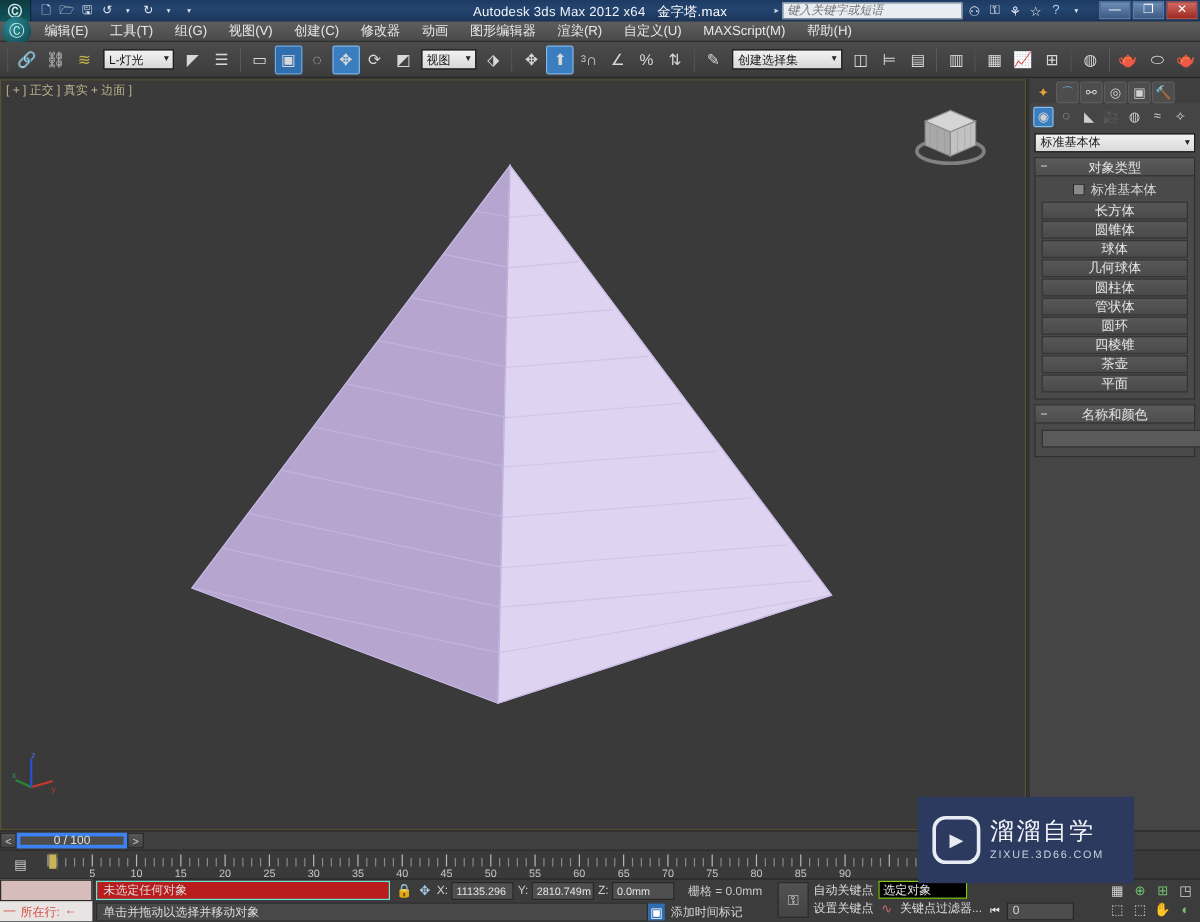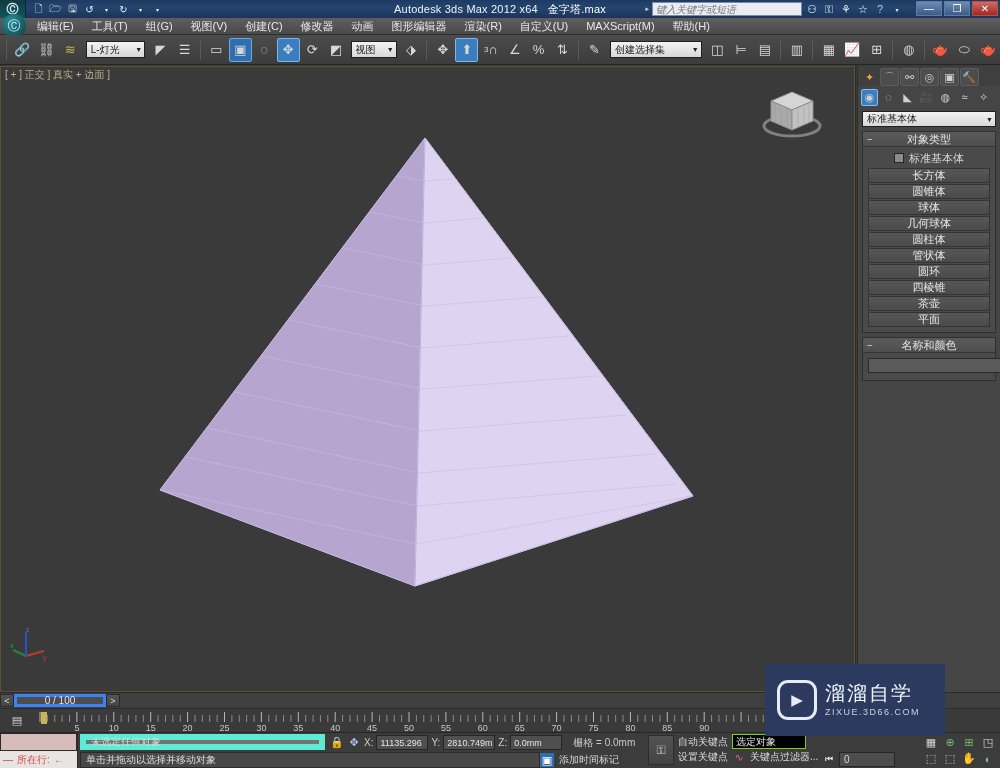--- a/index.html
+++ b/index.html
@@ -148,22 +148,22 @@
     display:flex;align-items:center;justify-content:center;color:#cfcfcf;font-size:11px;}
 
   
   .status{position:absolute;top:732px;left:0;width:1000px;height:36px;background:#3c3c3c;
     border-top:1px solid #272727;}
   .mini-listener{position:absolute;left:0;top:0;width:78px;height:36px;
     border-right:1px solid #2a2a2a;background:#3c3c3c;}
   .ml-top{height:18px;background:#d7bcbc;border:1px solid #2b2b2b;}
   .ml-bot{height:17px;display:flex;align-items:center;gap:4px;padding-left:3px;
     color:#d14a3f;font-size:10px;background:#e9e4e4;}
-  .statusfield{position:absolute;left:80px;top:1px;width:245px;height:16px;background:#737373;
-    border:6px solid #5eead4;display:flex;align-items:center;padding-left:5px;font-size:10px;
+  .statusfield{position:absolute;left:80px;top:1px;width:245px;height:16px;background:#b91c1c;
+    border:1px solid #5eead4;display:flex;align-items:center;padding-left:5px;font-size:10px;
     color:#dcdcdc;}
   .prompt{position:absolute;left:80px;top:19px;width:460px;height:16px;background:#484848;
     border:1px solid #2b2b2b;display:flex;align-items:center;padding-left:5px;font-size:10px;
     color:#dcdcdc;}
   .coords{position:absolute;left:330px;top:1px;height:17px;display:flex;align-items:center;gap:3px;}
   .cf-label{font-size:10px;color:#cfcfcf;}
   .cf{width:52px;height:15px;background:#4f4f4f;border:1px solid #262626;font-size:9px;
     color:#e3e3e3;display:flex;align-items:center;padding-left:3px;}
   .gridtext{font-size:10px;color:#c9c9c9;margin-left:8px;}
   .keybtn{position:absolute;left:648px;top:2px;width:26px;height:30px;

